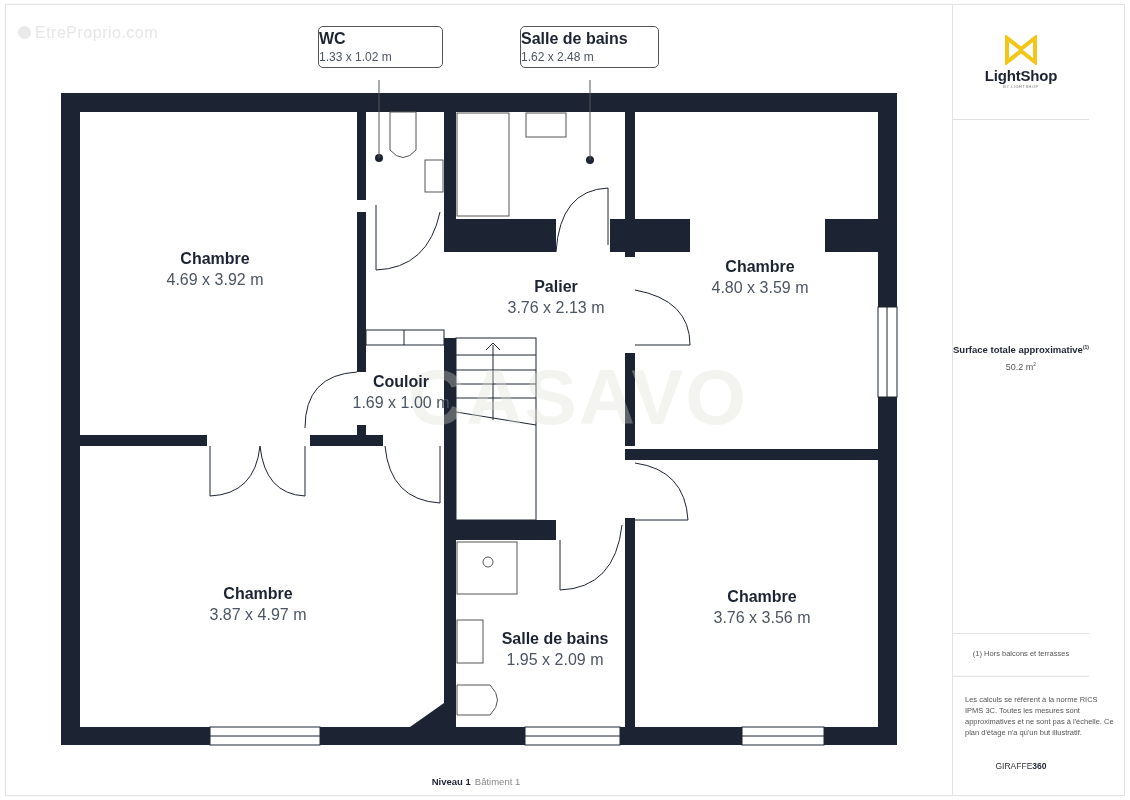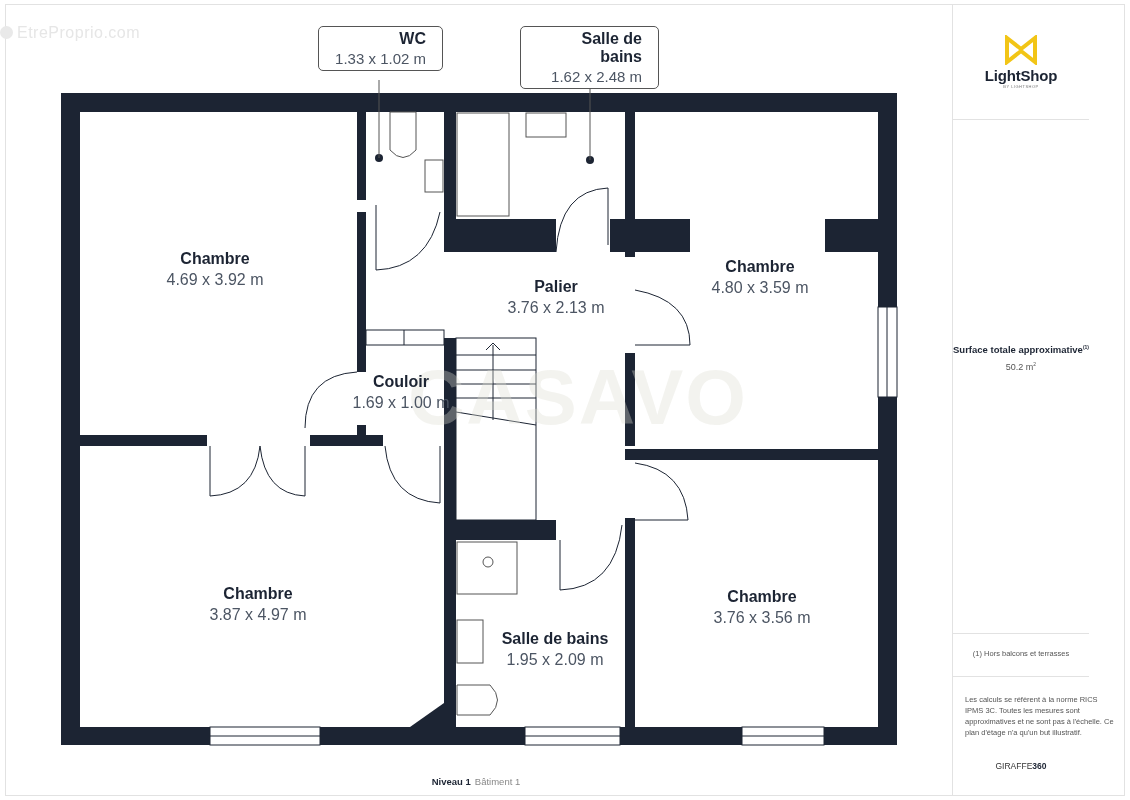--- a/index.html
+++ b/index.html
@@ -12,31 +12,31 @@
   .logo-sub { font-size:4px; color:#777; letter-spacing:0.5px; }
   .surface { position:absolute; left:0; top:340px; width:100%; text-align:center; }
   .surface-title { font-size:9.5px; font-weight:bold; color:#1c2433; }
   .surface-title sup { font-size:5px; }
   .surface-val { font-size:9px; color:#555; margin-top:6px; }
   .surface-val sup { font-size:5px; }
   .footnote { position:absolute; left:0; top:645px; width:100%; text-align:center; font-size:7.5px; color:#555; }
   .disclaimer { position:absolute; left:12px; top:690px; width:150px; font-size:7.5px; line-height:11px; color:#555; }
   .brand { position:absolute; left:0; top:757px; width:100%; text-align:center; font-size:8.5px; color:#333; }
   .brand b { font-weight:bold; color:#1c2433; }
-  .watermark-top { position:absolute; left:0; top:24px; font-size:16px; color:#e6e6e6; letter-spacing:0.5px; }
+  .watermark-top { position:absolute; left:18px; top:24px; font-size:16px; color:#e6e6e6; letter-spacing:0.5px; }
   .wm-circle { display:inline-block; width:13px; height:13px; border-radius:50%; background:#e9e9e9; vertical-align:-1px; margin-right:4px; }
   .footer-level { position:absolute; left:0; top:776px; width:952px; text-align:center; font-size:9.5px; color:#888; }
   .footer-level b { color:#1c2433; margin-right:4px; }
   .plan { position:absolute; left:0; top:0; }
   .room-label { position:absolute; text-align:center; transform:translateX(-50%); white-space:nowrap; }
   .room-name { font-weight:bold; font-size:16px; color:#1c2433; }
   .room-dim { font-size:16px; color:#4c5563; margin-top:3px; }
-  .callout { position:absolute; border:1px solid #555; border-radius:5px; background:#fff; text-align:right; padding:3px 16px; box-sizing:border-box; }
+  .callout { position:absolute; border:1px solid #555; border-radius:5px; background:#fff; text-align:left; padding:3px 0; box-sizing:border-box; }
   .callout .room-name { font-size:16px; }
-  .callout .room-dim { font-size:15px; margin-top:2px; }
+  .callout .room-dim { font-size:12px; margin-top:2px; }
   .big-wm { position:absolute; left:408px; top:352px; font-size:78px; font-weight:bold; color:rgba(220,220,210,0.35); letter-spacing:2px; pointer-events:none; }
 </style>
 </head>
 <body>
 
 <div class="frame"></div>
 
 <div class="watermark-top">
   <span class="wm-circle"></span><span>EtreProprio.com</span>
 </div>

